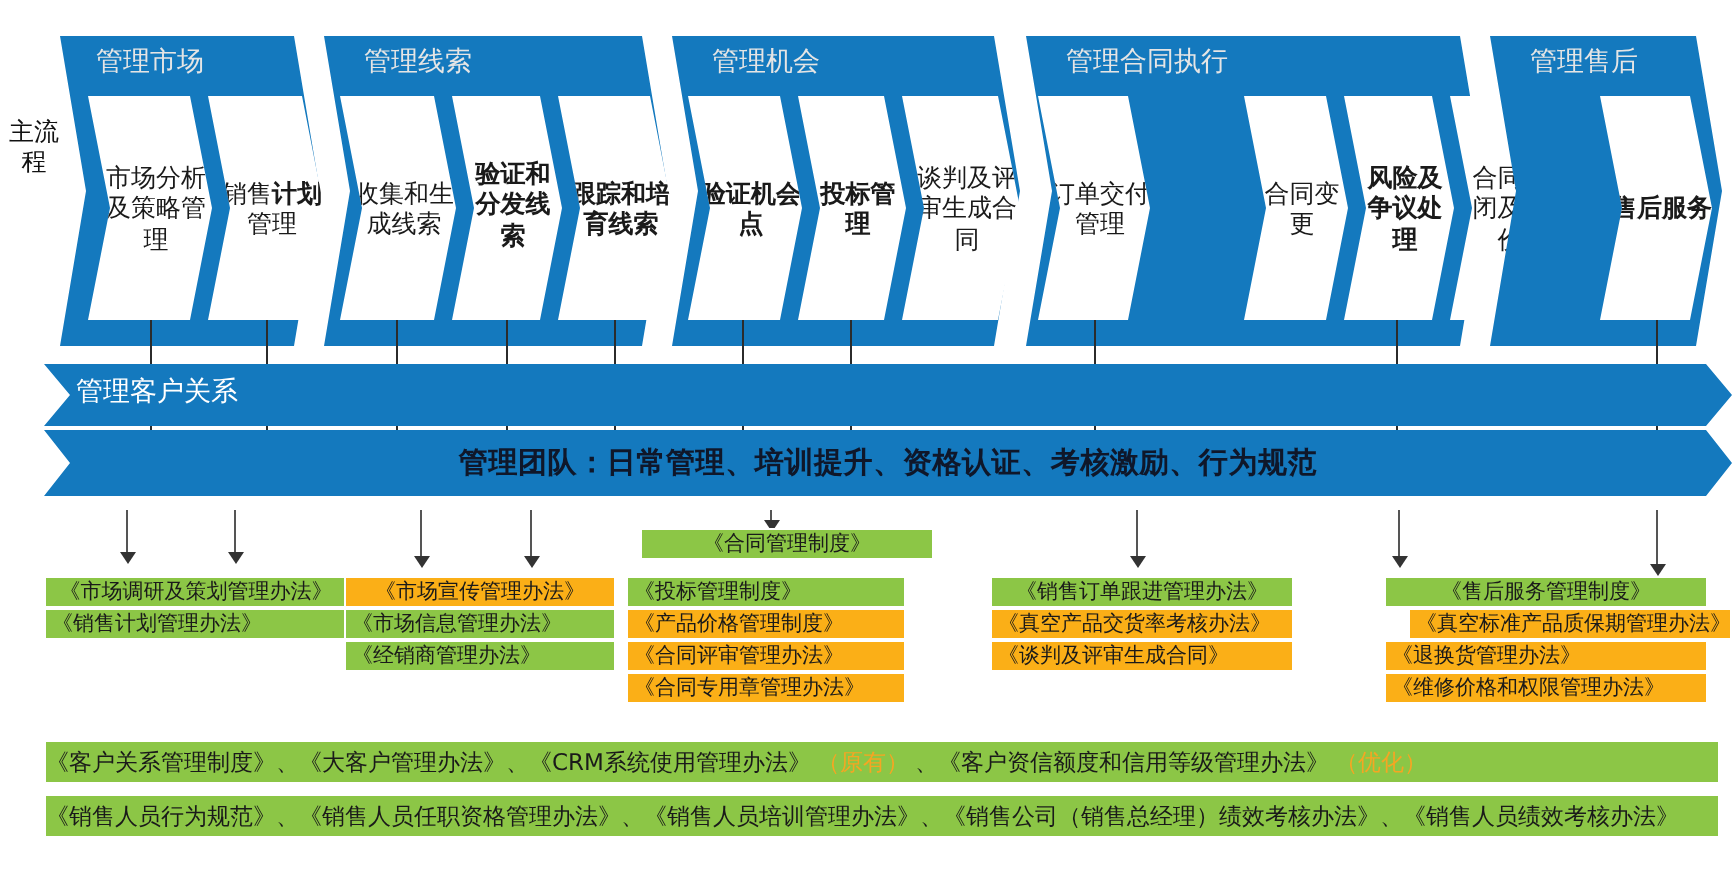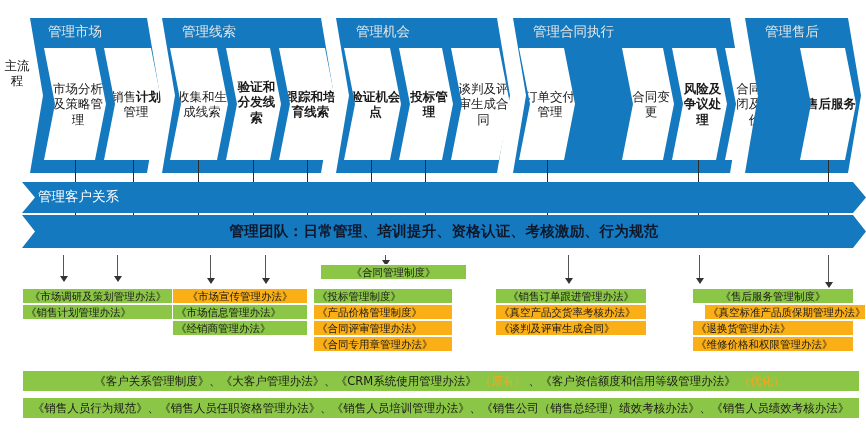--- a/index.html
+++ b/index.html
@@ -84,21 +84,21 @@
     padding-left: 3px;
   }
   .docbox.green { background: #8CC646; }
   .docbox.orange { background: #FBAF17; }
   .docbox.center { justify-content: center; padding-left: 0; }
 
   
   .wide {
     position: absolute; left: 22px; height: 22px;
     background: #8CC646; border: 1px solid #ffffff;
-    display: flex; align-items: center; justify-content: center;
+    display: flex; align-items: center; justify-content: flex-start;
     font-size: 11.5px; color: #1a1a1a; white-space: nowrap;
   }
   .wide .note { color: #F5A623; }
 
   
   .conn { position: absolute; width: 1px; background: #555; }
   .arrowhead {
     position: absolute; width: 0; height: 0;
     border-left: 4px solid transparent;
     border-right: 4px solid transparent;

